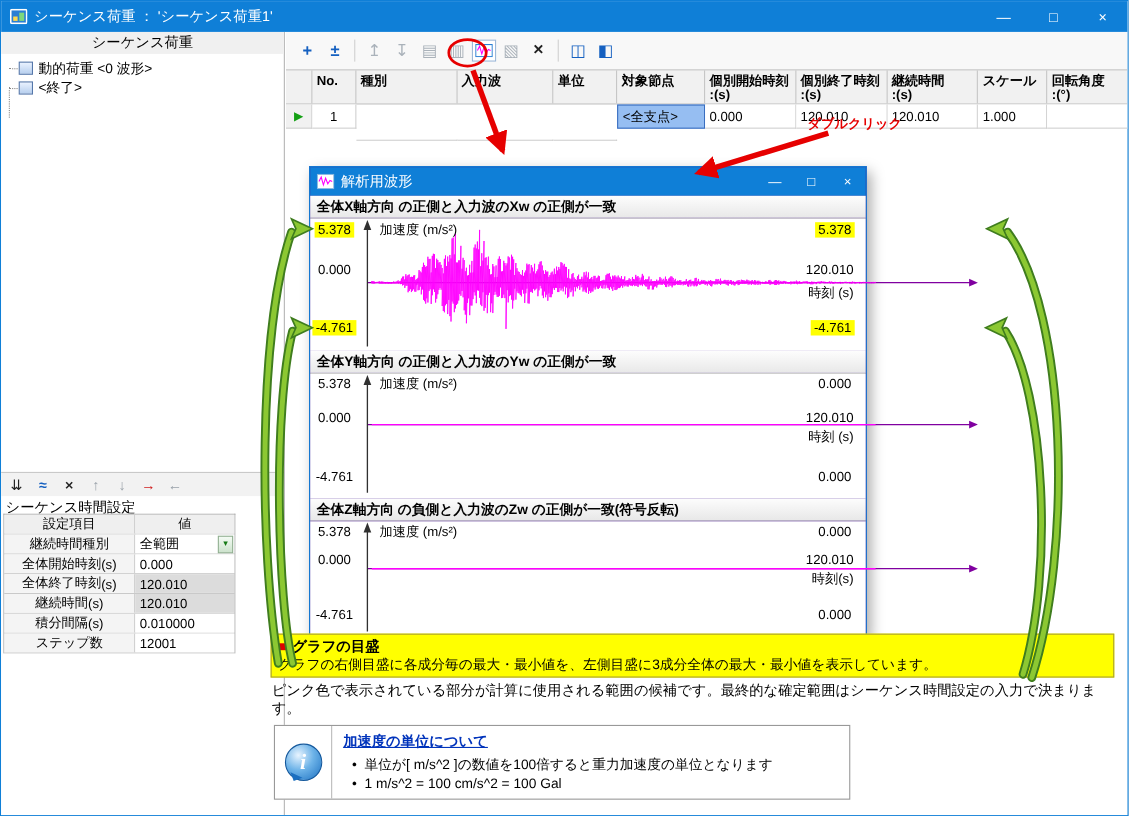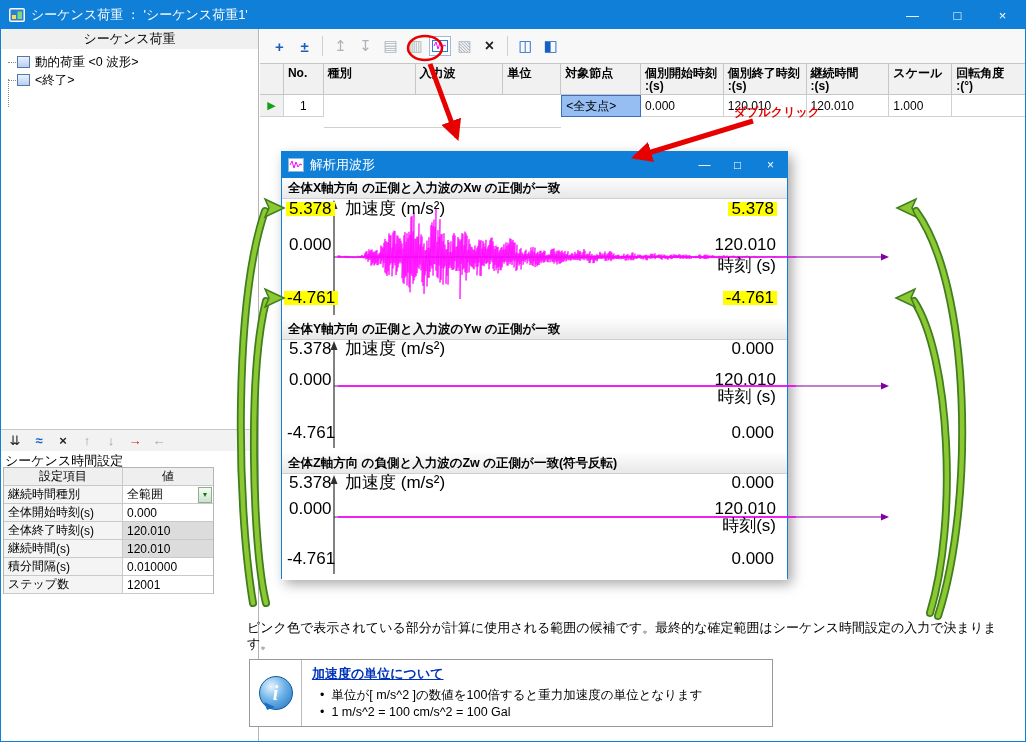--- a/index.html
+++ b/index.html
@@ -19,21 +19,21 @@
 .tree{position:absolute;left:0;top:24px;width:257px;}
 .tree-item{display:flex;align-items:center;height:18px;padding-left:16px;gap:5px;font-size:12.5px;position:relative;}
 .tree-item::before{content:"";position:absolute;left:7px;top:9px;width:8px;border-top:1px dotted #888;}
 .tree-guide{position:absolute;left:7px;top:26px;height:28px;border-left:1px dotted #888;}
 .node-icon{width:13px;height:12px;border:1px solid #5577aa;background:linear-gradient(#eaf2ff,#b7cfee);flex:0 0 auto;}
 .left-toolbar{position:absolute;left:0;top:400px;width:257px;height:22px;border-top:1px solid #c9c9c9;background:#f2f2f2;display:flex;align-items:center;padding-left:4px;gap:4px;}
 .lt-btn{width:20px;height:18px;display:flex;align-items:center;justify-content:center;font-size:13px;}
 .settings-title{position:absolute;left:4px;top:423px;font-size:13px;}
 .settings{position:absolute;left:2px;top:438px;width:211px;border:1px solid #b5b5b5;border-bottom:none;font-size:12px;background:#fff;}
 .srow{display:flex;height:18px;border-bottom:1px solid #c9c9c9;}
-.sl{width:119px;border-right:1px solid #c9c9c9;background:#f4f4f4;display:flex;justify-content:flex-start;align-items:center;padding:0 4px;}
+.sl{width:119px;border-right:1px solid #c9c9c9;background:#f4f4f4;display:flex;justify-content:center;align-items:center;padding:0 4px;}
 .sv{flex:1;background:#fff;display:flex;align-items:center;justify-content:space-between;padding-left:4px;}
 .sv.ro{background:#dcdcdc;}
 .shead .sl,.shead .sv{background:#efefef;justify-content:center;padding:0;}
 .dd{width:14px;height:16px;border:1px solid #8fae8f;background:linear-gradient(#f4fbf4,#cde3cd);color:#157a15;font-size:7px;display:flex;align-items:center;justify-content:center;margin-right:1px;flex:0 0 auto;}
 
 
 .main-toolbar{position:absolute;left:259px;top:28px;right:0;height:34px;background:#f8f8f8;display:flex;align-items:center;gap:2px;padding-left:8px;}
 .tb-btn{min-width:23px;height:23px;display:flex;align-items:center;justify-content:center;font-size:15px;}
 .tb-btn.blue{color:#1560c0;font-weight:bold;}
 .tb-btn.gray{color:#aab2ba;}
@@ -53,21 +53,21 @@
 
 
 .popup{position:absolute;left:280px;top:150px;width:507px;height:428px;background:#4c1d95;border:1px solid var(--accent,#0f7fd7);box-shadow:4px 5px 12px rgba(0,0,0,.35);z-index:20;}
 .popup-titlebar{height:26px;background:var(--accent,#0f7fd7);display:flex;align-items:center;color:#fff;}
 .pcap{margin-left:auto;display:flex;height:100%;}
 .pcap .cap-btn{width:33px;font-size:12px;}
 .chart-header{height:21px;background:linear-gradient(#fdfdfd,#e8e8e8);border-bottom:1px solid #cfcfcf;font-weight:bold;font-size:12.5px;line-height:20px;padding-left:6px;}
 .chart-plot{position:relative;background:#fff;}
 .p1{height:120px}.p2{height:113px}.p3{height:106px}
 .plot-svg{position:absolute;left:0;top:0;}
-.lab{position:absolute;font-size:17px;line-height:14px;padding:0 3px;white-space:nowrap;}
+.lab{position:absolute;font-size:12px;line-height:14px;padding:0 3px;white-space:nowrap;}
 .hl{background:var(--highlight-yellow,#ffff00);}
 .yaxis{stroke:#303030;stroke-width:1.2;}
 .yarrow{fill:#303030;}
 .xaxis{stroke:var(--axis-purple,#8000a0);stroke-width:1.2;}
 .xarrow{fill:var(--axis-purple,#8000a0);}
 .wave{stroke:var(--wave-magenta,#ff00ff);stroke-width:0.8;fill:none;}
 .wave-flat{stroke:var(--wave-magenta,#ff00ff);stroke-width:1.3;}
 
 
 .note-box{position:absolute;left:245px;top:575px;width:767px;background:var(--highlight-yellow,#ffff00);border:1px solid #a8a030;padding:2px 6px 3px 6px;z-index:25;}
@@ -363,20 +363,24 @@
       <div class="lab" style="left:4px;top:28px">0.000</div>
       <div class="lab" style="left:2px;top:78px">-4.761</div>
       <div class="lab" style="left:60px;top:2px">加速度 (m/s²)</div>
       <div class="lab" style="right:10px;top:2px">0.000</div>
       <div class="lab" style="right:8px;top:28px">120.010</div>
       <div class="lab" style="right:8px;top:45px">時刻(s)</div>
       <div class="lab" style="right:10px;top:78px">0.000</div>
     </div>
   </div>
 
+  <div class="note-box">
+    <div class="note-title"><span class="sq">■</span><span>グラフの目盛</span></div>
+    <div class="note-body">グラフの右側目盛に各成分毎の最大・最小値を、左側目盛に3成分全体の最大・最小値を表示しています。</div>
+  </div>
 
   <div class="body-text">ピンク色で表示されている部分が計算に使用される範囲の候補です。最終的な確定範囲はシーケンス時間設定の入力で決まります。</div>
 
   <div class="info-box">
     <div class="info-icon-cell">
       <div class="info-icon">i</div>
     </div>
     <div class="info-content">
       <div class="info-title">加速度の単位について</div>
       <div class="info-li">

